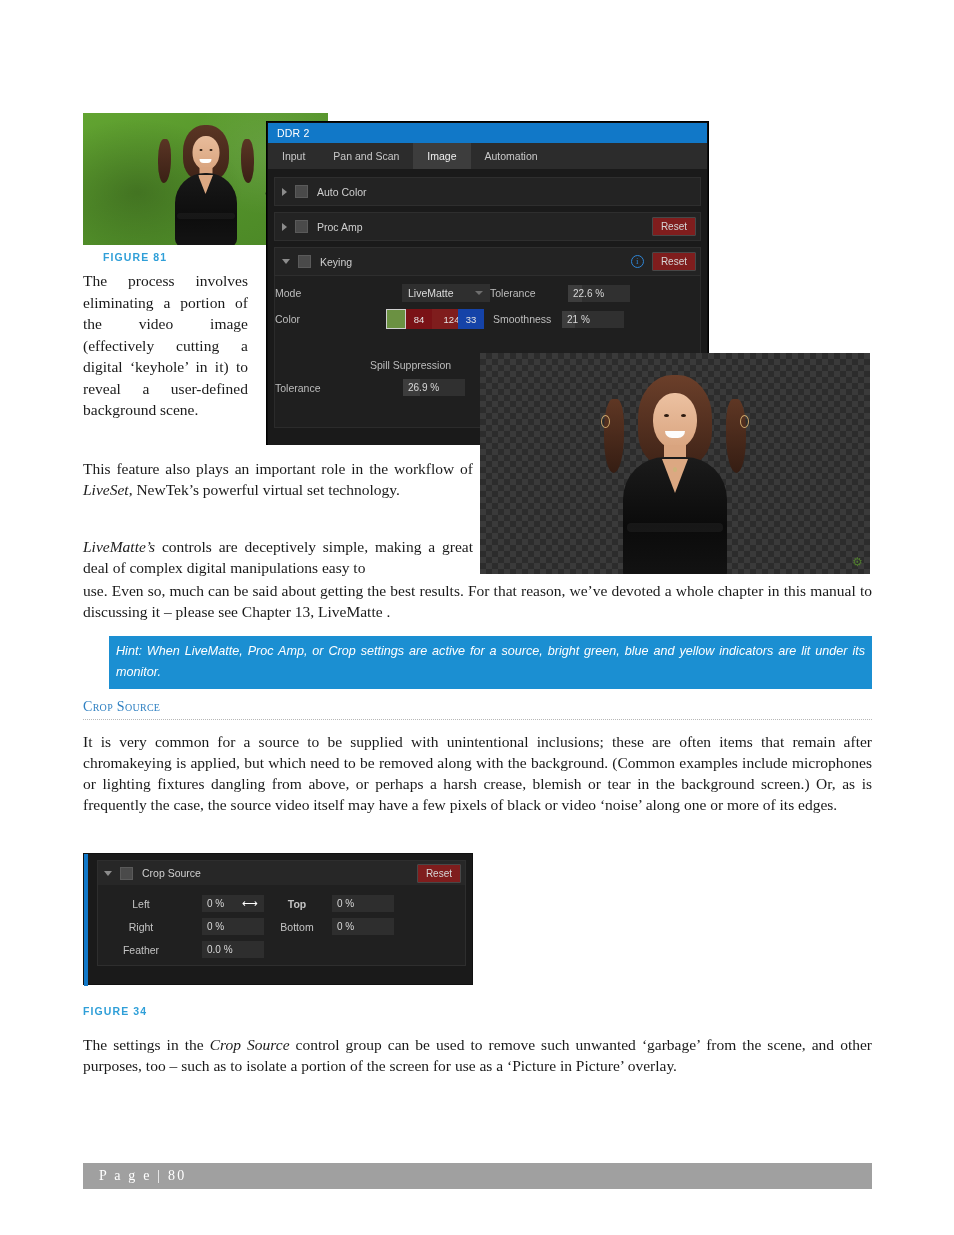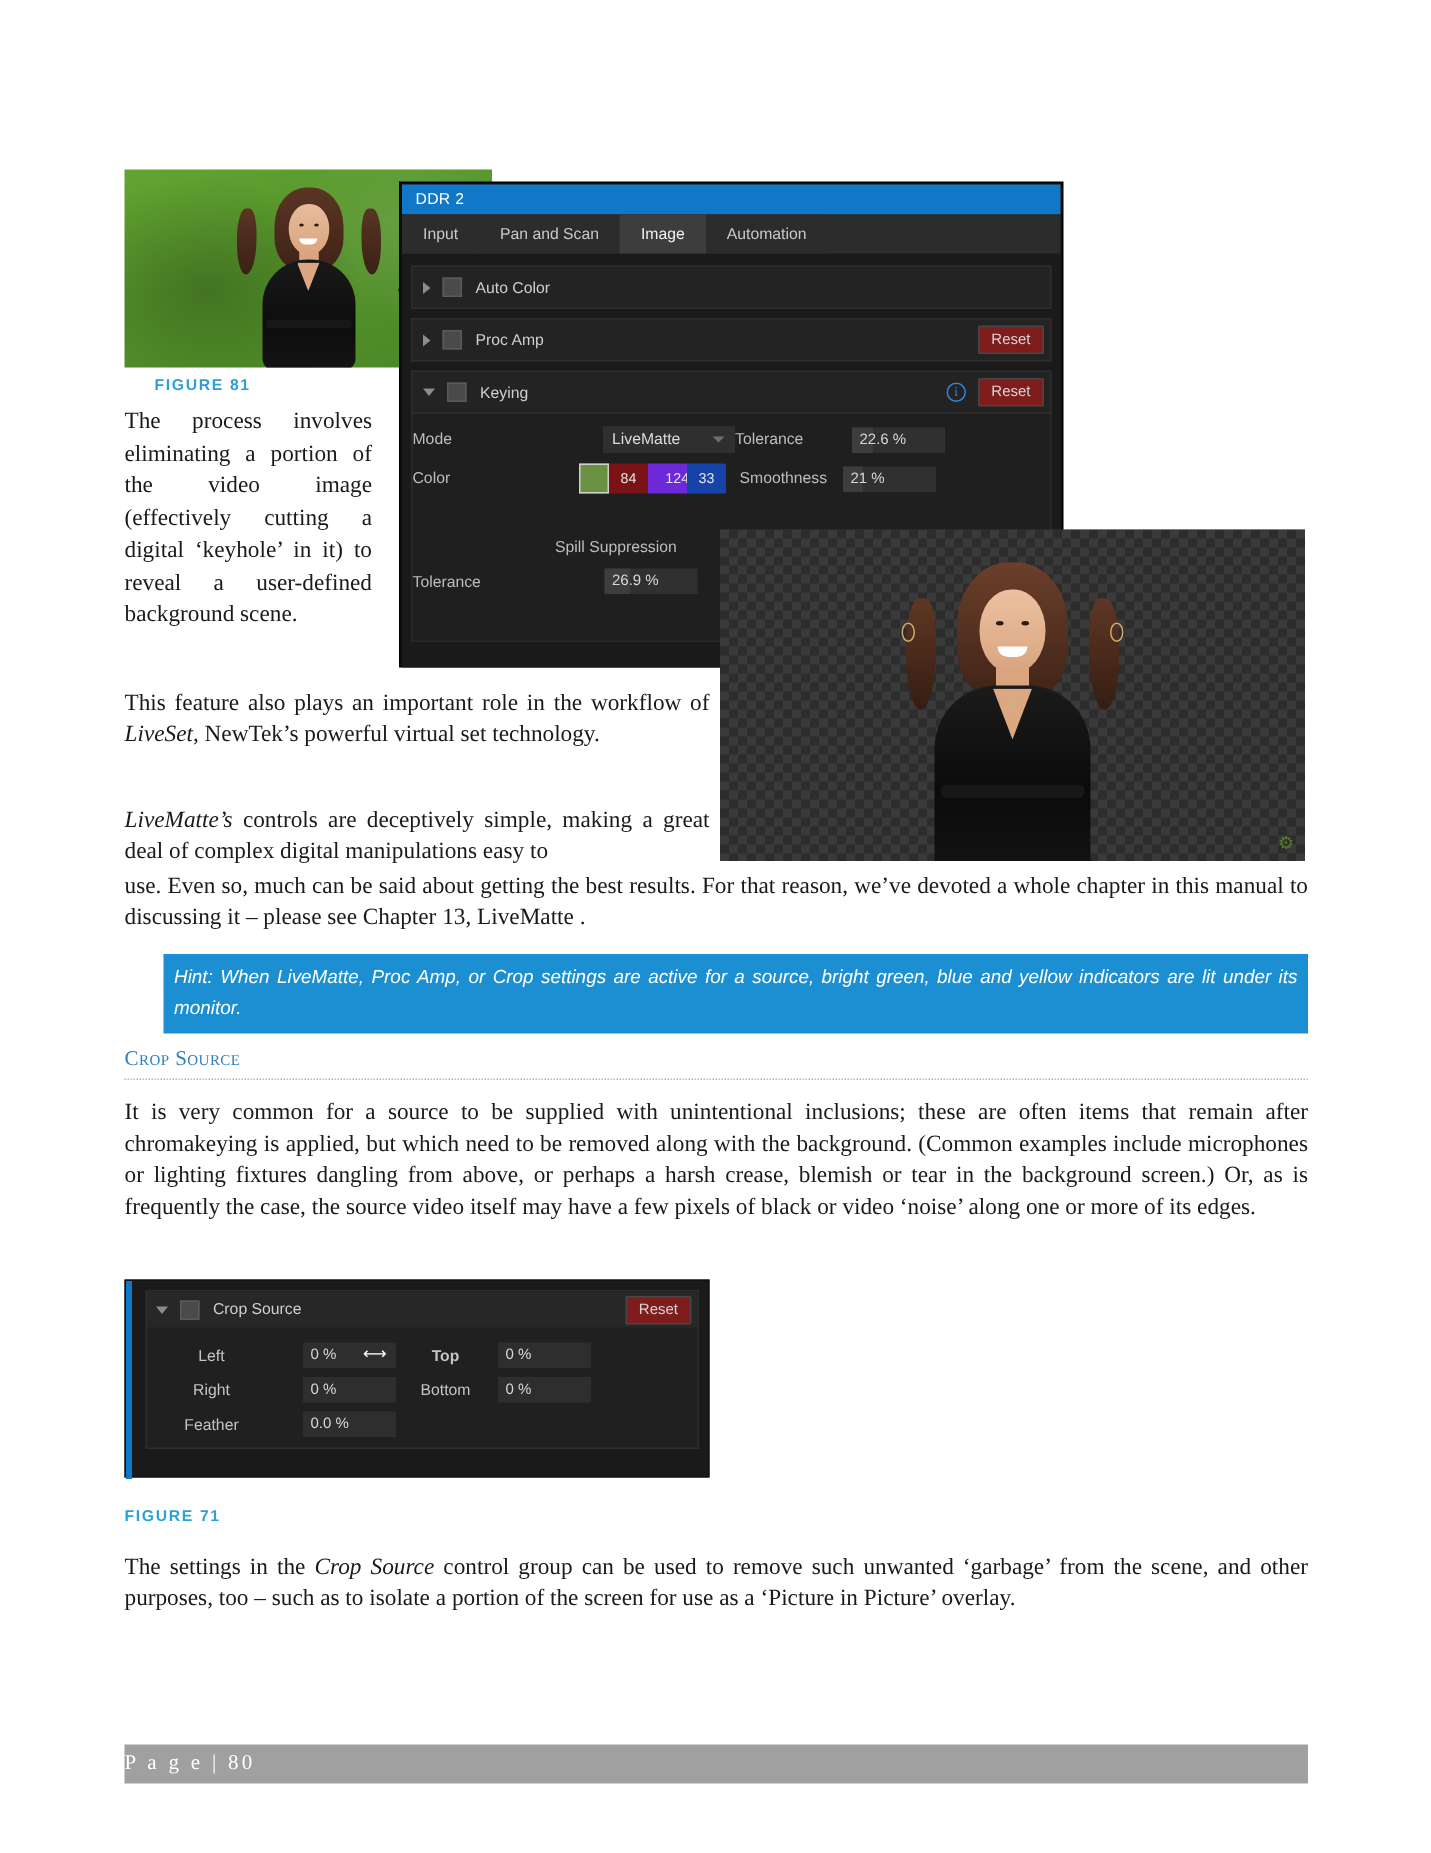--- a/index.html
+++ b/index.html
@@ -138,21 +138,21 @@
   .dropdown {
     background:#2f2f2f; color:#dcdcdc; font-size:10.5px; height:18px;
     display:flex; align-items:center; padding-left:6px; width:88px; position:relative;
   }
   .dd-arrow {
     position:absolute; right:7px; top:7px; width:0; height:0;
     border-left:4px solid transparent; border-right:4px solid transparent; border-top:4px solid #6e6e6e;
   }
   .swatch { width:20px; height:20px; background:#6b9142; border:1px solid #cfcfcf; }
   .rgbcell { width:26px; height:20px; font-size:9.5px; color:#e4e4e4; display:flex; align-items:center; justify-content:center; }
-  .rgb-r { background:#7a1216; } .rgb-g { background:#6d28d9;padding-left:13px; } .rgb-b { background:#1543a8; }
+  .rgb-r { background:#7a1216; } .rgb-g { background:#7f1d1d;padding-left:13px; } .rgb-b { background:#1543a8; }
 
   
   .preview {
     position:absolute; left:397px; top:240px; width:390px; height:221px;
     background-color:#3a3a3a;
     background-image:
       linear-gradient(45deg,#2c2c2c 25%, transparent 25%, transparent 75%, #2c2c2c 75%, #2c2c2c),
       linear-gradient(45deg,#2c2c2c 25%, transparent 25%, transparent 75%, #2c2c2c 75%, #2c2c2c);
     background-size:12px 12px;
     background-position:0 0, 6px 6px;
@@ -228,21 +228,21 @@
   .cg-field { background:#2e2e2e; color:#d9d9d9; font-size:10px; height:17px;
               display:flex; align-items:center; padding-left:5px; position:relative; }
   .harrow { position:absolute; left:40px; top:4px; color:#ffffff; font-size:11px; line-height:9px; }
 
   .footer-bar {
     position:absolute; left:83px; top:1163px; width:789px; height:26px;
     background:#a0a0a0; display:flex; align-items:center;
   }
   .footer-text {
     font-family:"Liberation Serif", serif; color:#ffffff; font-size:14px;
-    letter-spacing:2.2px; padding-left:0;
+    letter-spacing:2.2px; padding-left:16px;
   }
   .it { font-style:italic; }
 </style>
 </head>
 <body>
 
 <div class="page">
 
   <div class="fig81-wrap">
 
@@ -443,21 +443,21 @@
               <div class="cg-field" style="width:62px;">
                 <span>0 %</span>
               </div>
             </div>
           </div>
         </div>
       </div>
     </div>
   </div>
 
-  <div class="figcap" style="left:83px; top:1005px;">FIGURE 71</div>
+  <div class="figcap" style="left:83px; top:1005px;">FIGURE 34</div>
 
   <div class="para" id="p6">
     <span>The settings in the </span><span class="it">Crop Source</span><span> control group can be used to remove such unwanted ‘garbage’ from the scene, and other purposes, too – such as to isolate a portion of the screen for use as a ‘Picture in Picture’ overlay.</span>
   </div>
 
   <div class="footer-bar">
     <div class="footer-text">P a g e  |  80</div>
   </div>
 
 </div>

